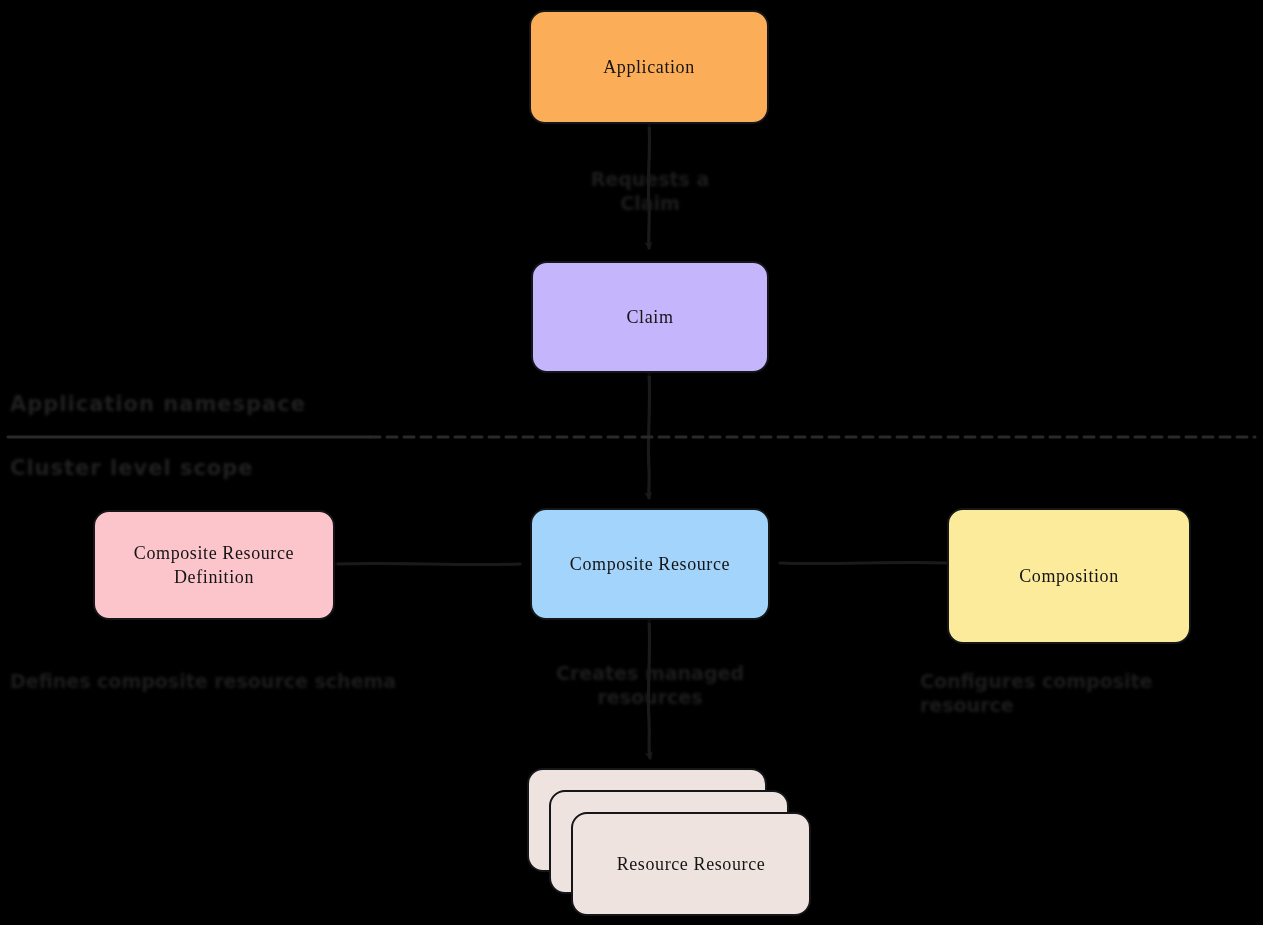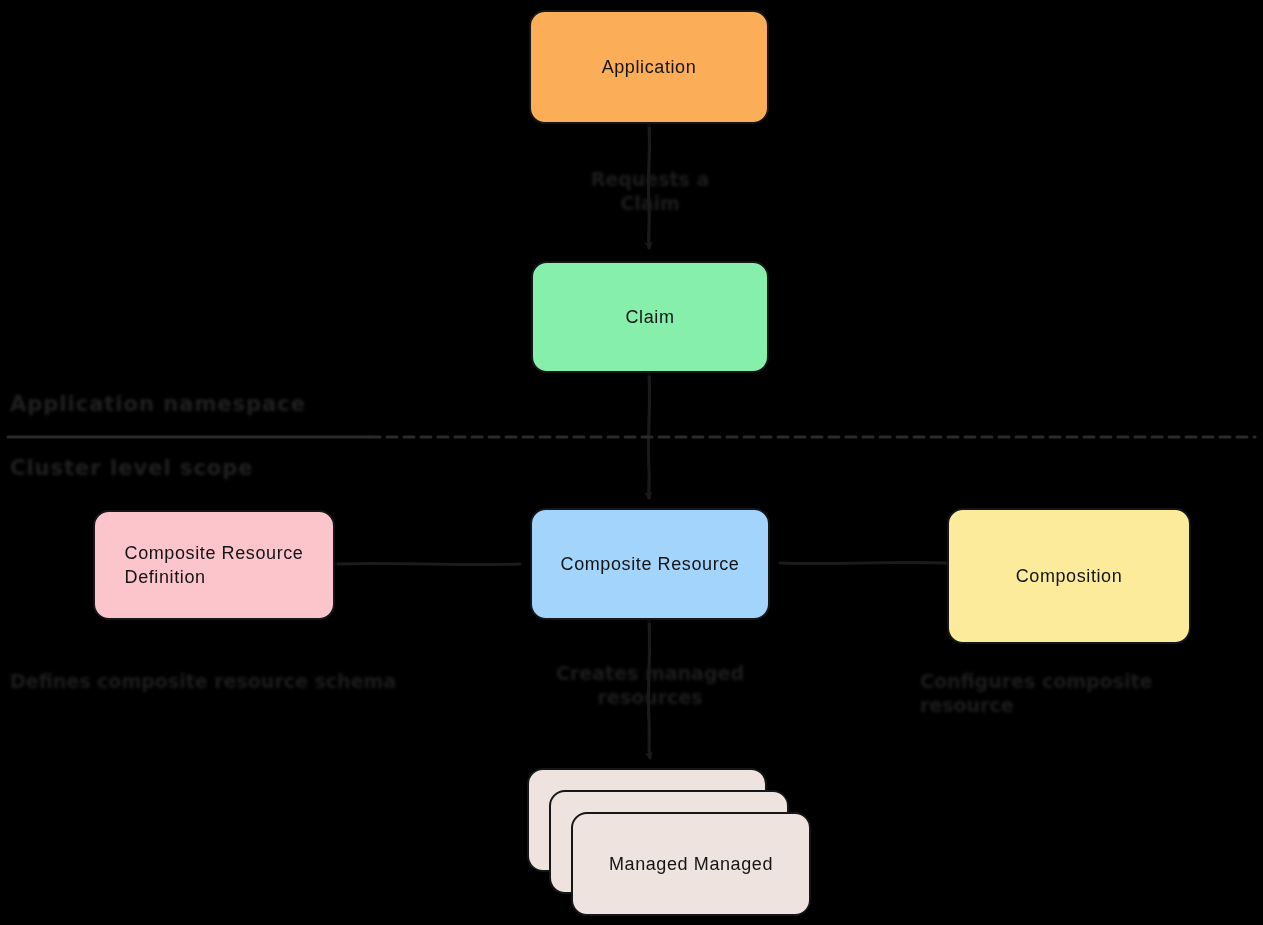--- a/index.html
+++ b/index.html
@@ -25,22 +25,23 @@
   }
 
   
   .node {
     position: absolute;
     border: 2.5px solid #14161a;
     border-radius: 16px;
     display: flex;
     align-items: center;
     justify-content: center;
+    text-align: center;
     color: #141414;
-    font-family: Liberation Sans, sans-serif;
+    font-family: Liberation Serif, serif;
     font-size: 18px;
     letter-spacing: 0.6px;
     line-height: 1.35;
     padding: 6px 10px;
     box-shadow: 2px 3px 0 rgba(0,0,0,0.55);
   }
   .node-label { pointer-events: none; }
 
   
   .stack-card {
@@ -112,39 +113,39 @@
   </g>
 </svg>
 
 <div class="stack-card" style="left:527px; top:768px; width:240px; height:104px; background:#EFE3DF;"></div>
 <div class="stack-card" style="left:549px; top:790px; width:240px; height:104px; background:#EFE3DF;"></div>
 
 <div class="node" style="left:529px; top:10px; width:240px; height:114px; background:#FCAD58;">
   <span class="node-label">Application</span>
 </div>
 
-<div class="node" style="left:531px; top:261px; width:238px; height:112px; background:#86efac;">
+<div class="node" style="left:531px; top:261px; width:238px; height:112px; background:#c4b5fd;">
   <span class="node-label">Claim</span>
 </div>
 
 <div class="node" style="left:93px; top:510px; width:242px; height:110px; background:#FCC5CC; white-space:pre-line;">
   <span class="node-label" style="white-space:pre-line;">Composite Resource
 Definition</span>
 </div>
 
 <div class="node" style="left:530px; top:508px; width:240px; height:112px; background:#A3D4FC;">
   <span class="node-label">Composite Resource</span>
 </div>
 
 <div class="node" style="left:947px; top:508px; width:244px; height:136px; background:#FCEB9B;">
   <span class="node-label">Composition</span>
 </div>
 
 <div class="node" style="left:571px; top:812px; width:240px; height:104px; background:#EFE3DF;">
-  <span class="node-label">Managed Managed</span>
+  <span class="node-label">Resource Resource</span>
 </div>
 
 <div class="edge-label" style="left:560px; top:168px; width:180px;">Requests a
 Claim</div>
 
 <div class="edge-label" style="left:548px; top:662px; width:204px;">Creates managed
 resources</div>
 
 <div class="edge-label left-align" style="left:10px; top:670px; width:390px;">Defines composite resource schema</div>
 

